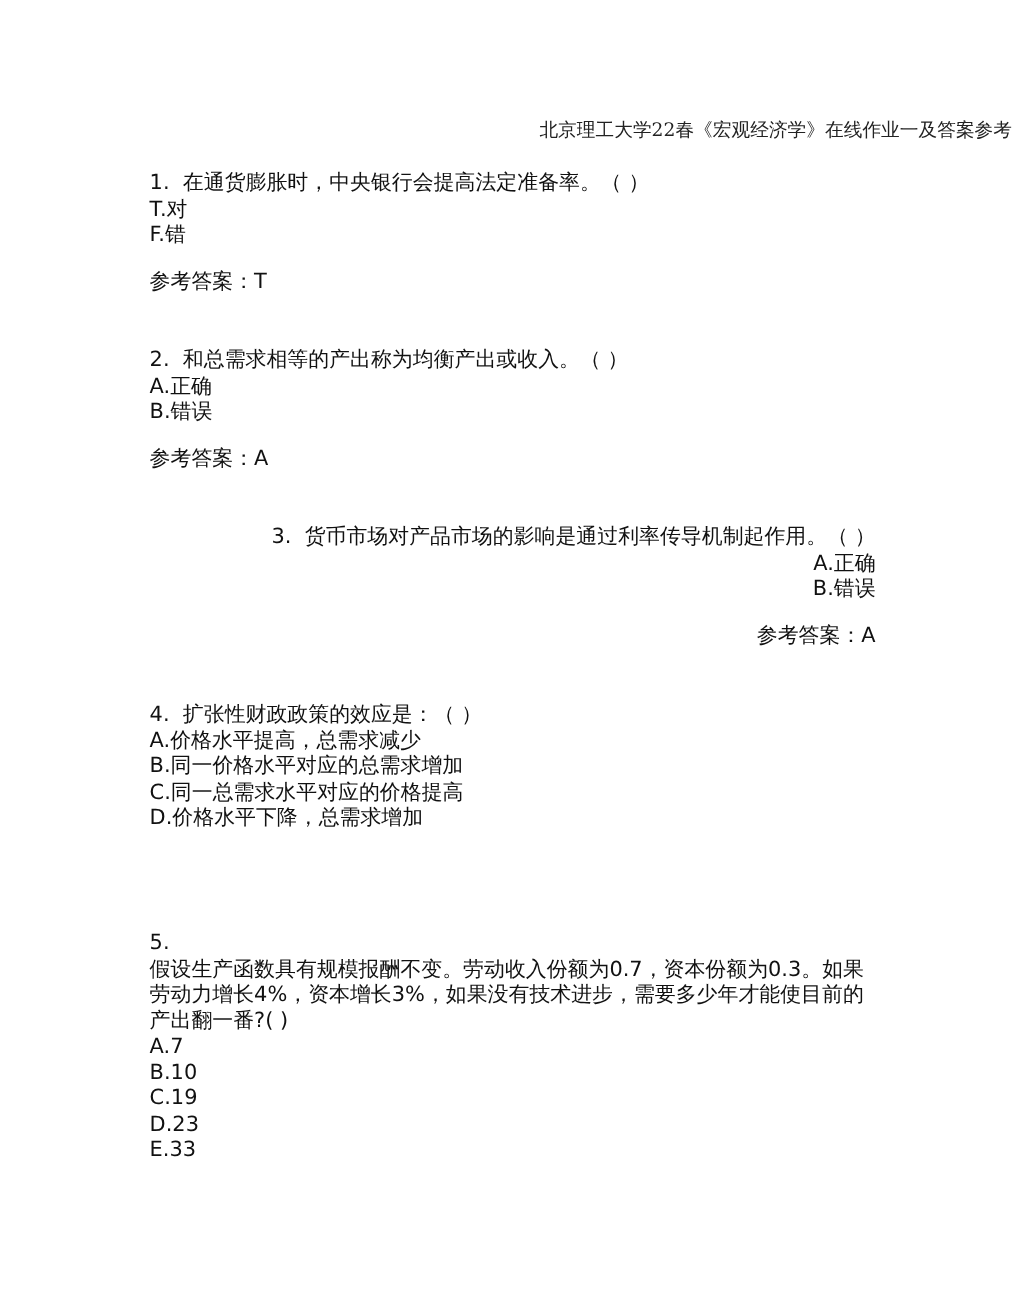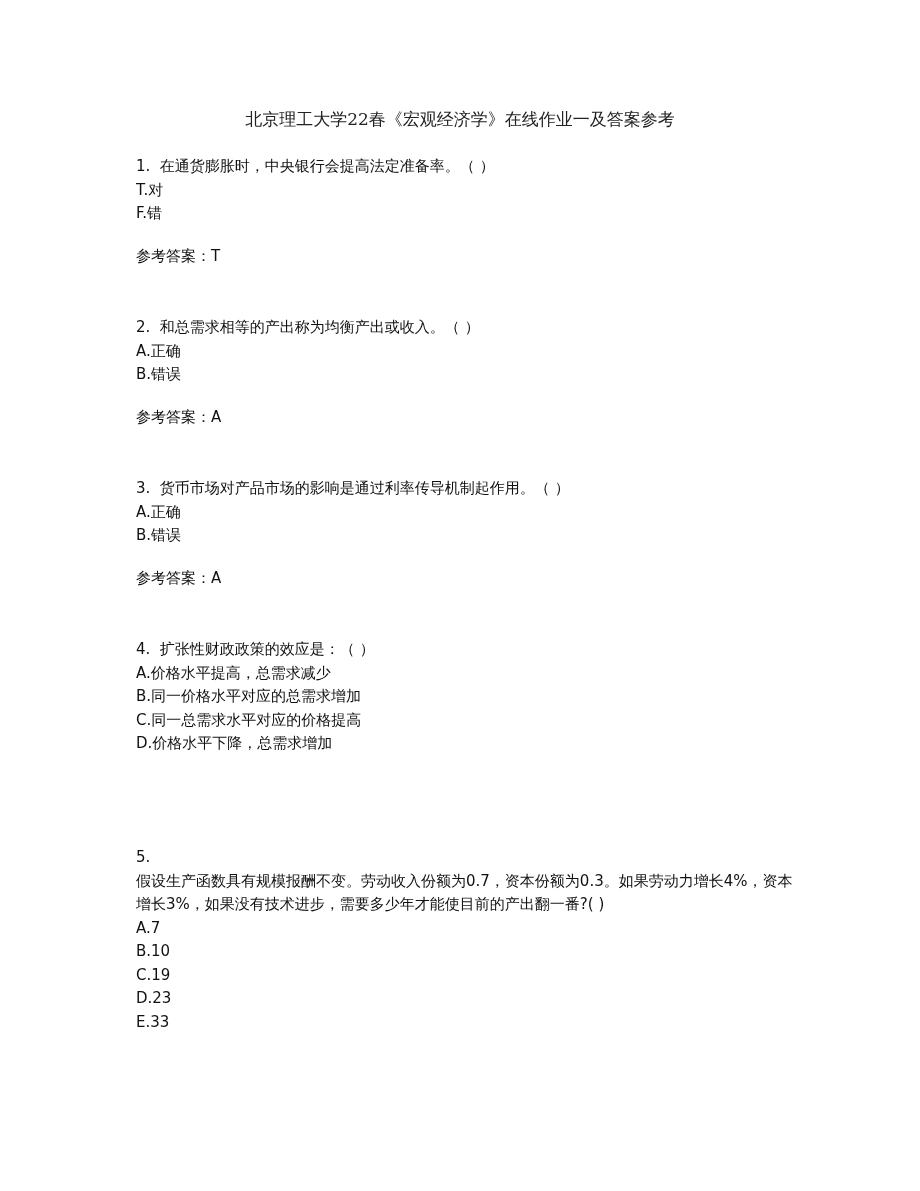--- a/index.html
+++ b/index.html
@@ -13,31 +13,31 @@
       position: relative;
       overflow: hidden;
       color: #111111;
       font-family: "DejaVu Sans", "Liberation Sans", sans-serif;
     }
     .page-title {
       position: absolute;
       top: 107px;
       left: 0;
       width: 920px;
-      text-align: center;
+      text-align: right;
       font-family: "DejaVu Serif", "Liberation Serif", serif;
       font-size: 17px;
       line-height: 24px;
       color: #222222;
     }
     .question {
       position: absolute;
       left: 136px;
       width: 660px;
-      font-size: 15px;
+      font-size: 19px;
       line-height: 23.5px;
     }
     .line {
       white-space: pre-wrap;
       display: block;
     }
     .answer {
       margin-top: 19px;
       display: block;
     }
@@ -60,21 +60,21 @@
   <span class="line answer"><span>参考答案：</span><span>T</span></span>
 </div>
 
 <div class="question" style="top:316px;">
   <span class="line"><span>2.</span>  <span>和总需求相等的产出称为均衡产出或收入。（ ）</span></span>
   <span class="line">A.正确</span>
   <span class="line">B.错误</span>
   <span class="line answer"><span>参考答案：</span><span>A</span></span>
 </div>
 
-<div class="question" style="top:477px;">
+<div class="question" style="top:477px;text-align:right;">
   <span class="line"><span>3.</span>  <span>货币市场对产品市场的影响是通过利率传导机制起作用。（ ）</span></span>
   <span class="line">A.正确</span>
   <span class="line">B.错误</span>
   <span class="line answer"><span>参考答案：</span><span>A</span></span>
 </div>
 
 <div class="question" style="top:638px;">
   <span class="line"><span>4.</span>  <span>扩张性财政政策的效应是：（ ）</span></span>
   <span class="line">A.价格水平提高，总需求减少</span>
   <span class="line">B.同一价格水平对应的总需求增加</span>

